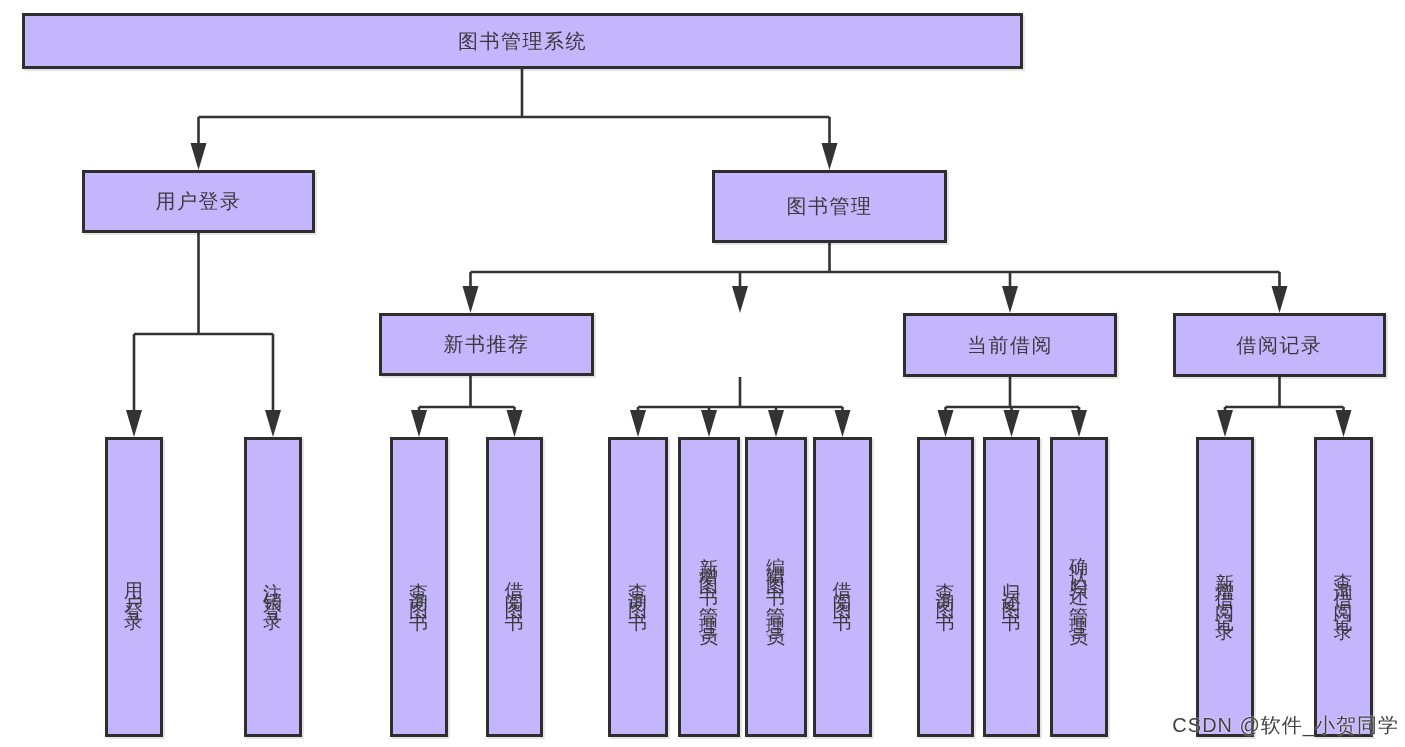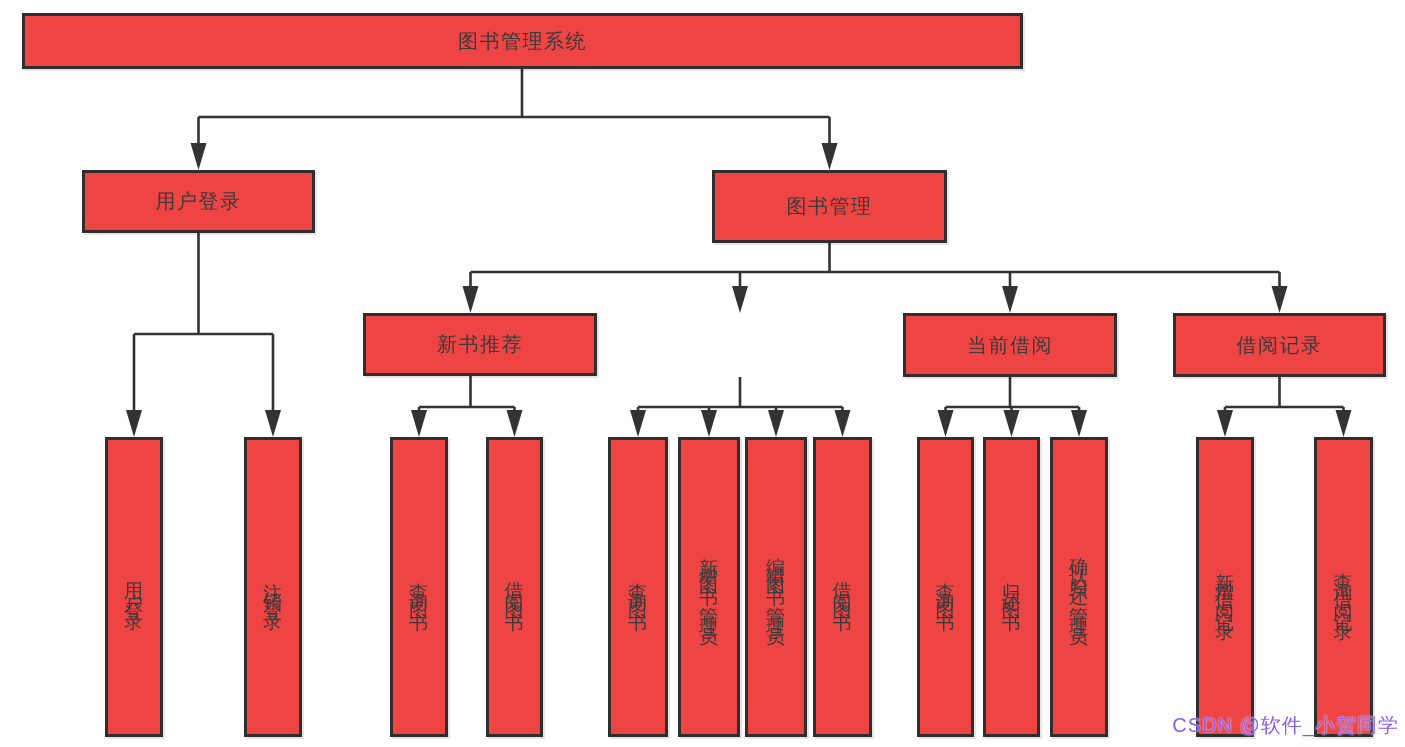--- a/index.html
+++ b/index.html
@@ -2,54 +2,54 @@
 <html><head>
 <meta charset="utf-8">
 <style>
   html,body{margin:0;padding:0;background:#ffffff;}
   .stage{
     position:relative;width:1405px;height:747px;background:#ffffff;overflow:hidden;
     font-family:"Liberation Sans",sans-serif;color:#3a3a3a;
   }
   svg.wires{position:absolute;left:0;top:0;width:1405px;height:747px;}
   .node{
-    position:absolute;box-sizing:border-box;background:#ef4444;
+    position:absolute;box-sizing:border-box;background:#c4b5fd;
     border:3px solid #2e2e2e;display:flex;align-items:center;justify-content:center;
     box-shadow:2px 2px 0 rgba(0,0,0,0.10);
   }
   .hnode{font-size:20px;letter-spacing:1.5px;}
   .vnode span{
     writing-mode:vertical-rl;text-orientation:mixed;
     font-size:19px;letter-spacing:10px;line-height:1;
   }
   
   .n-root      {left:22px;  top:13px;  width:1001px;height:56px;}
   .n-login     {left:82px;  top:170px; width:233px; height:63px;}
   .n-mgmt      {left:712px; top:170px; width:235px; height:73px;}
-  .n-recommend {left:363px; top:313px; width:234px; height:63px;}
+  .n-recommend {left:379px; top:313px; width:215px; height:63px;}
   .n-borrow    {left:632px; top:313px; width:216px; height:64px;}
   .n-current   {left:903px; top:313px; width:214px; height:64px;}
   .n-records   {left:1173px;top:313px; width:213px; height:64px;}
   .leaf{top:437px;height:300px;}
   .l-user-login  {left:105px; width:58px;}
   .l-logout      {left:244px; width:58px;}
   .l-query1      {left:390px; width:58px;}
   .l-borrow1     {left:486px; width:57px;}
   .l-query2      {left:608px; width:60px;}
   .l-add-book    {left:678px; width:62px;}
   .l-edit-book   {left:745px; width:62px;}
   .l-borrow2     {left:813px; width:59px;}
   .l-query3      {left:917px; width:57px;}
   .l-return      {left:983px; width:57px;}
   .l-confirm     {left:1050px;width:58px;}
   .l-add-record  {left:1196px;width:58px;}
   .l-query-record{left:1314px;width:59px;}
   .watermark{
     position:absolute;right:6px;bottom:8px;font-size:20px;letter-spacing:1px;
-    color:#8b5cf6;text-shadow:0 0 2px #ffffff;
+    color:#404040;text-shadow:0 0 2px #ffffff;
   }
 </style>
 </head>
 <body>
 
 <div class="stage">
 
   <svg class="wires" viewBox="0 0 1405 747" xmlns="http://www.w3.org/2000/svg">
     <g stroke="#333333" stroke-width="2.6" fill="none">
 

